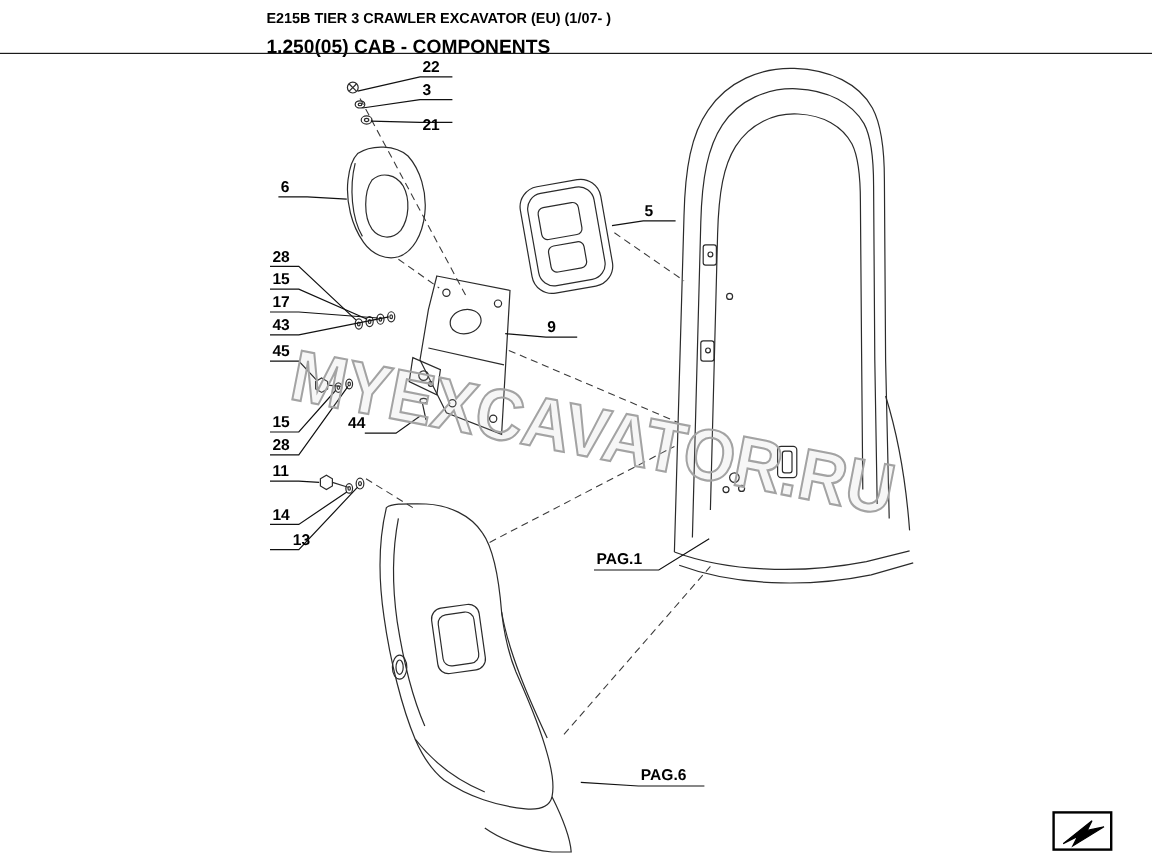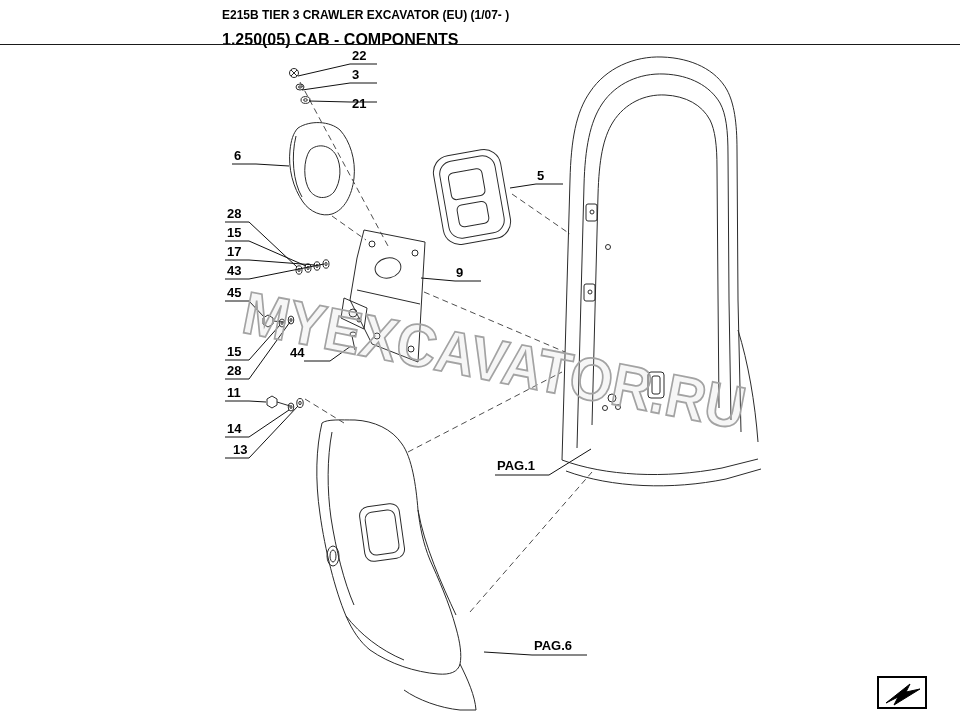--- a/index.html
+++ b/index.html
@@ -193,21 +193,21 @@
   <div class="callout" style="left:227px; top:225px">15</div>
   <div class="callout" style="left:227px; top:244px">17</div>
   <div class="callout" style="left:227px; top:263px">43</div>
   <div class="callout" style="left:227px; top:285px">45</div>
   <div class="callout" style="left:456px; top:265px">9</div>
   <div class="callout" style="left:227px; top:344px">15</div>
   <div class="callout" style="left:227px; top:363px">28</div>
   <div class="callout" style="left:290px; top:345px">44</div>
   <div class="callout" style="left:227px; top:385px">11</div>
   <div class="callout" style="left:227px; top:421px">14</div>
-  <div class="callout" style="left:233px; top:442px">13</div>
+  <div class="callout" style="left:244px; top:442px">13</div>
 
   <div class="pagref" style="left:497px; top:458px">PAG.1</div>
   <div class="pagref" style="left:534px; top:638px">PAG.6</div>
 
   <div class="corner-box">
     <svg width="44" height="28" viewBox="0 0 44 28">
       <path d="M6,24 L30,5 L26,13 L40,10 L14,26 L18,18 Z" fill="#000" stroke="#000" stroke-width="1"></path>
     </svg>
   </div>
 

